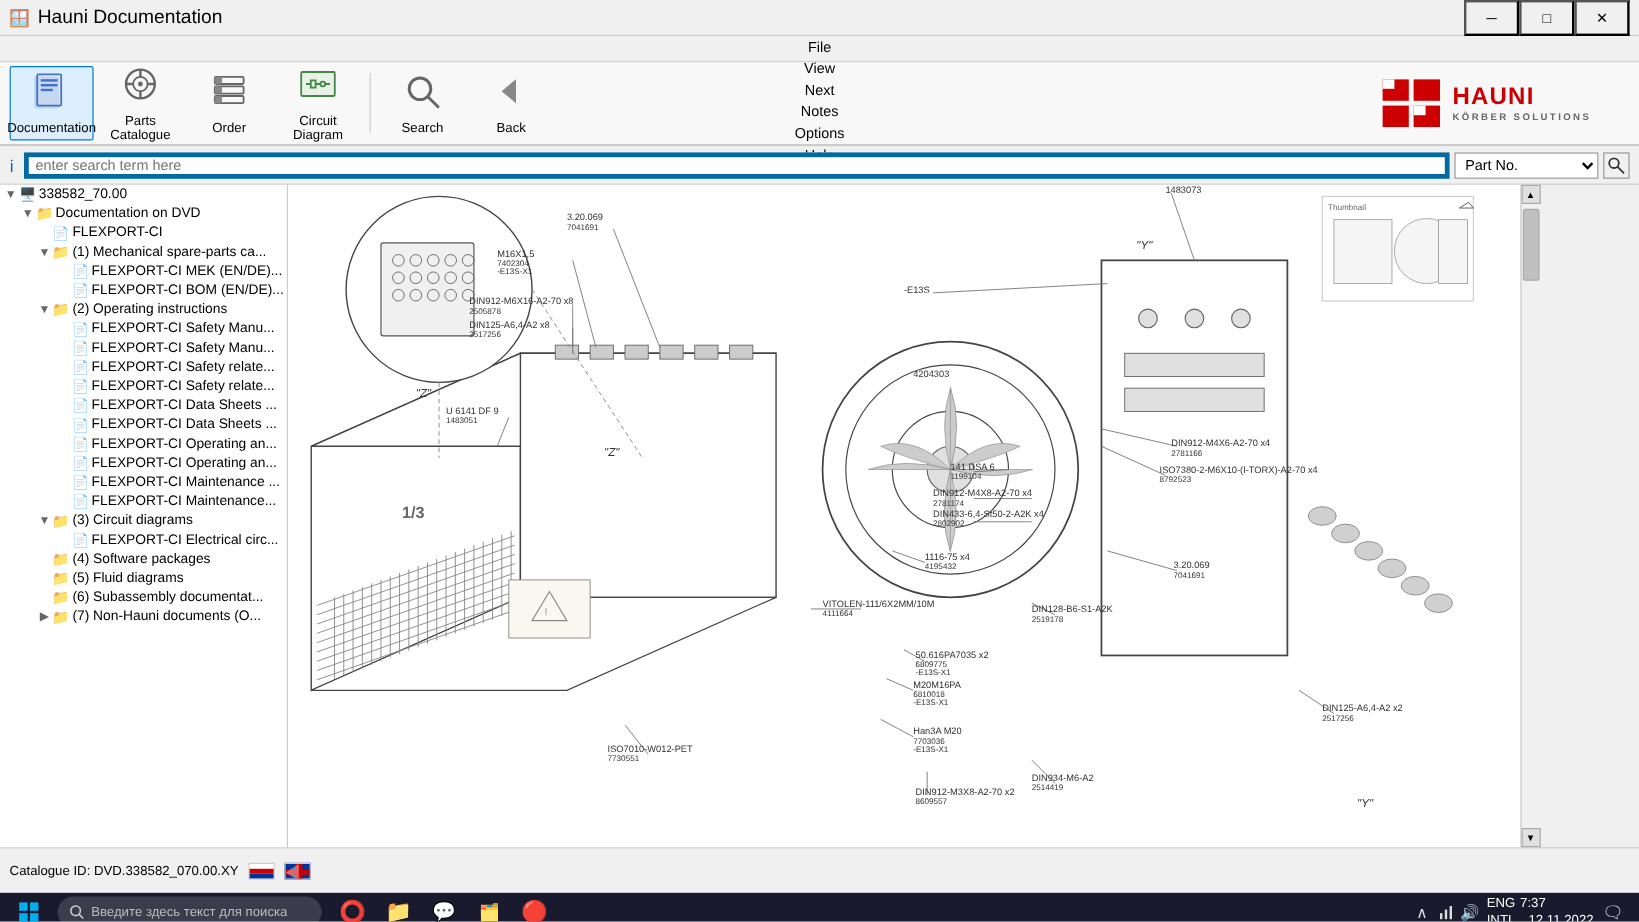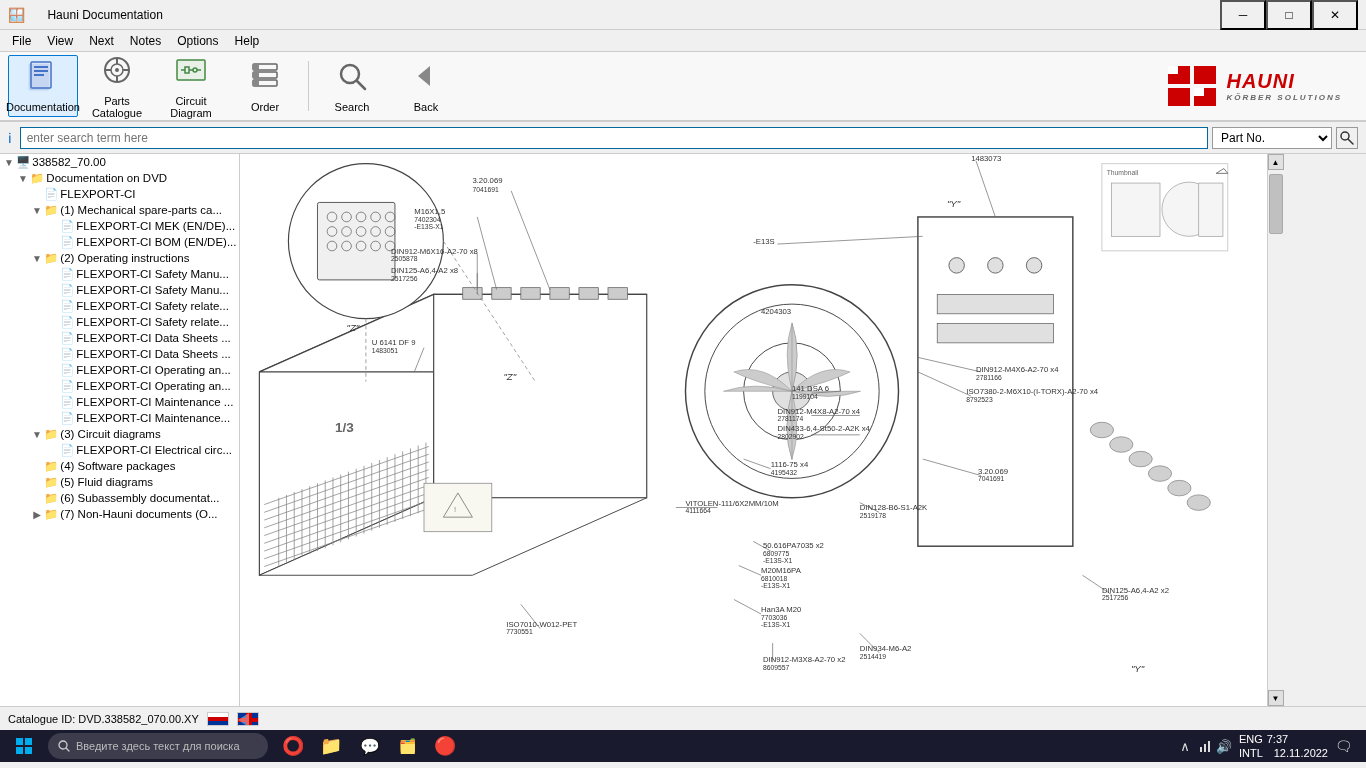--- a/index.html
+++ b/index.html
@@ -21,20 +21,21 @@
     }
 
     
     #menubar {
       background: #f0f0f0;
       height: 22px;
       display: flex;
       align-items: center;
       padding: 0 4px;
       border-bottom: 1px solid #ccc;
+      flex-direction: column;
     }
     #menubar .menu-item {
       padding: 2px 8px;
       font-size: 12px;
       cursor: pointer;
       color: #000;
     }
 
     
     #toolbar {
@@ -84,21 +85,21 @@
       height: 32px;
       display: flex;
       align-items: center;
       padding: 0 8px;
       border-bottom: 1px solid #ccc;
       gap: 4px;
     }
     #searchbar .search-input {
       flex: 1;
       height: 22px;
-      border: 1px solid #0369a1;
+      border: 4px solid #0369a1;
       padding: 2px 6px;
       font-size: 12px;
       background: #fff;
     }
     #searchbar .search-dropdown {
       height: 22px;
       border: 1px solid #999;
       padding: 2px 4px;
       font-size: 12px;
       background: #fff;
@@ -148,21 +149,21 @@
     #content-area {
       flex: 1;
       background: #fff;
       overflow: hidden;
       position: relative;
     }
 
     
     #statusbar {
       background: #f0f0f0;
-      height: 24px;
+      height: 38px;
       display: flex;
       align-items: center;
       padding: 0 8px;
       border-top: 1px solid #ccc;
       font-size: 11px;
       gap: 8px;
     }
     .flag-icon {
       width: 22px;
       height: 14px;
@@ -273,21 +274,21 @@
     .content-wrapper {
       display: flex;
       height: 100%;
     }
   </style>
 </head>
 <body>
 
 <div id="titlebar">
   <span style="font-size:14px; margin-right:6px;">🪟</span>
-  <span style="flex:1; font-size:12px;margin-left:16px;">Hauni Documentation</span>
+  <span style="flex:1; font-size:16px;">Hauni Documentation</span>
   <button class="win-btn">─</button>
   <button class="win-btn">□</button>
   <button class="win-btn close">✕</button>
 </div>
 
 <div id="menubar">
   <span class="menu-item">File</span>
   <span class="menu-item">View</span>
   <span class="menu-item">Next</span>
   <span class="menu-item">Notes</span>
@@ -321,45 +322,45 @@
         <line x1="22" y1="16" x2="28" y2="16" stroke="#666" stroke-width="2"></line>
         <circle cx="16" cy="16" r="2" fill="#666"></circle>
       </svg>
     </div>
     <span>Parts Catalogue</span>
   </div>
 
   <div class="toolbar-btn">
     <div class="tb-icon">
       <svg width="32" height="32" viewBox="0 0 32 32">
+        <rect x="4" y="4" width="24" height="6" rx="1" fill="none" stroke="#666" stroke-width="1.5"></rect>
+        <rect x="4" y="4" width="6" height="6" rx="1" fill="#888"></rect>
+        <rect x="4" y="12" width="24" height="6" rx="1" fill="none" stroke="#666" stroke-width="1.5"></rect>
+        <rect x="4" y="12" width="6" height="6" rx="1" fill="#888"></rect>
+        <rect x="4" y="20" width="24" height="6" rx="1" fill="none" stroke="#666" stroke-width="1.5"></rect>
+        <rect x="4" y="20" width="6" height="6" rx="1" fill="#888"></rect>
+      </svg>
+    </div>
+    <span>Order</span>
+  </div>
+
+  <div class="toolbar-btn">
+    <div class="tb-icon">
+      <svg width="32" height="32" viewBox="0 0 32 32">
         <rect x="2" y="6" width="28" height="20" rx="1" fill="#e8f0e8" stroke="#448844" stroke-width="1.5"></rect>
         <line x1="6" y1="16" x2="10" y2="16" stroke="#448844" stroke-width="1.5"></line>
         <rect x="10" y="13" width="4" height="6" fill="none" stroke="#448844" stroke-width="1.5"></rect>
         <line x1="14" y1="16" x2="18" y2="16" stroke="#448844" stroke-width="1.5"></line>
         <circle cx="20" cy="16" r="2" fill="none" stroke="#448844" stroke-width="1.5"></circle>
         <line x1="22" y1="16" x2="26" y2="16" stroke="#448844" stroke-width="1.5"></line>
       </svg>
     </div>
     <span>Circuit Diagram</span>
   </div>
 
-  <div class="toolbar-btn">
-    <div class="tb-icon">
-      <svg width="32" height="32" viewBox="0 0 32 32">
-        <rect x="4" y="4" width="24" height="6" rx="1" fill="none" stroke="#666" stroke-width="1.5"></rect>
-        <rect x="4" y="4" width="6" height="6" rx="1" fill="#888"></rect>
-        <rect x="4" y="12" width="24" height="6" rx="1" fill="none" stroke="#666" stroke-width="1.5"></rect>
-        <rect x="4" y="12" width="6" height="6" rx="1" fill="#888"></rect>
-        <rect x="4" y="20" width="24" height="6" rx="1" fill="none" stroke="#666" stroke-width="1.5"></rect>
-        <rect x="4" y="20" width="6" height="6" rx="1" fill="#888"></rect>
-      </svg>
-    </div>
-    <span>Order</span>
-  </div>
-
   <div class="toolbar-divider"></div>
 
   <div class="toolbar-btn">
     <div class="tb-icon">
       <svg width="32" height="32" viewBox="0 0 32 32">
         <circle cx="14" cy="14" r="9" fill="none" stroke="#666" stroke-width="2.5"></circle>
         <line x1="21" y1="21" x2="29" y2="29" stroke="#666" stroke-width="2.5" stroke-linecap="round"></line>
       </svg>
     </div>
     <span>Search</span>
@@ -370,21 +371,21 @@
       <svg width="32" height="32" viewBox="0 0 32 32">
         <polygon points="20,6 8,16 20,26" fill="#888"></polygon>
       </svg>
     </div>
     <span>Back</span>
   </div>
 
 
   <div class="toolbar-spacer"></div>
 
-  <div class="hauni-logo" style="margin-right:16px;font-style:italic;">
+  <div class="hauni-logo" style="margin-right:32px;">
     <svg width="50" height="40" viewBox="0 0 50 40">
       <rect x="0" y="0" width="22" height="18" fill="#cc0000"></rect>
       <rect x="0" y="0" width="10" height="8" fill="#fff"></rect>
       <rect x="26" y="0" width="22" height="18" fill="#cc0000"></rect>
       <rect x="0" y="22" width="22" height="18" fill="#cc0000"></rect>
       <rect x="26" y="22" width="22" height="18" fill="#cc0000"></rect>
       <rect x="26" y="22" width="10" height="8" fill="#fff"></rect>
     </svg>
     <div class="hauni-logo-text">
       <span class="h-hauni">HAUNI</span>

